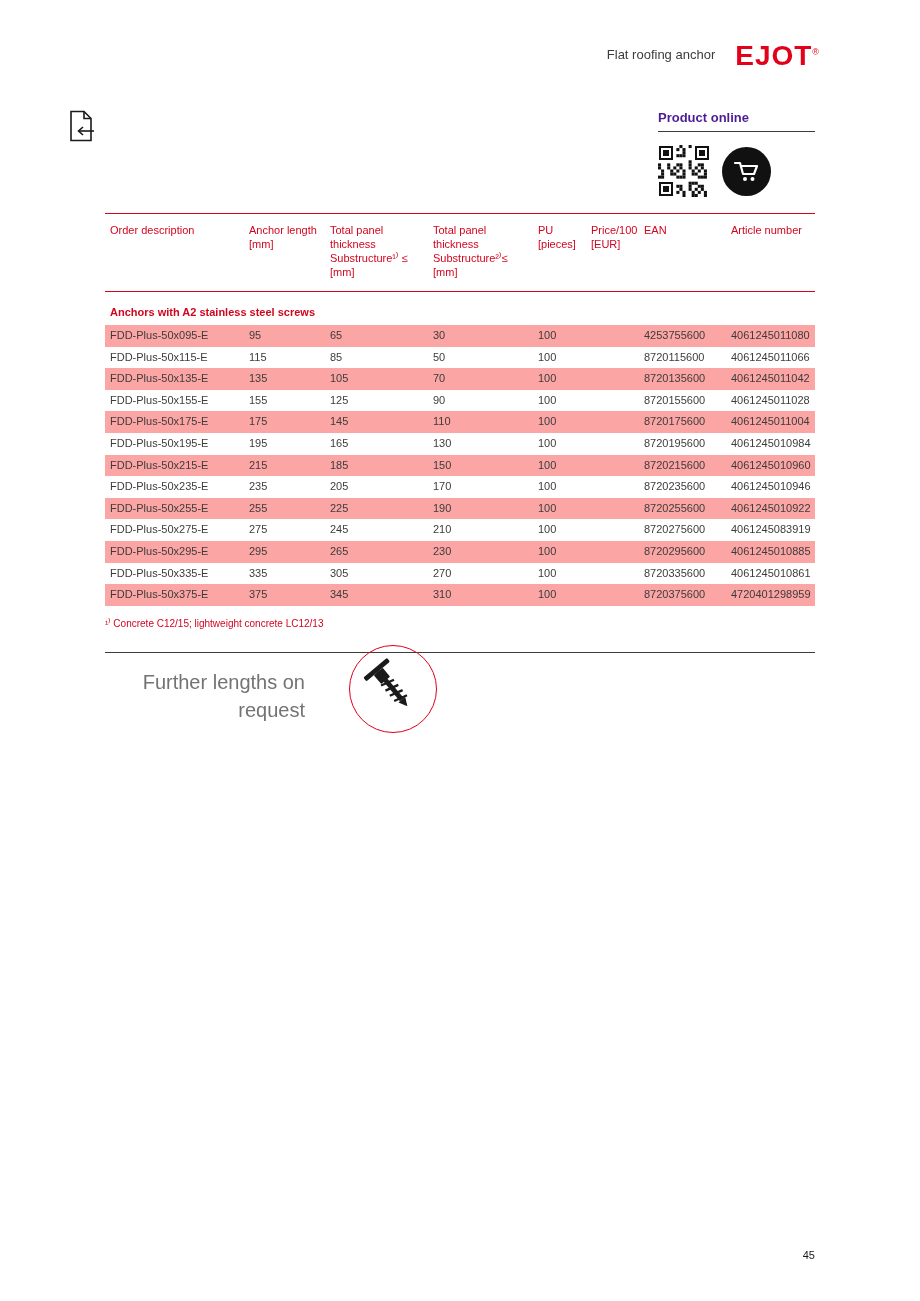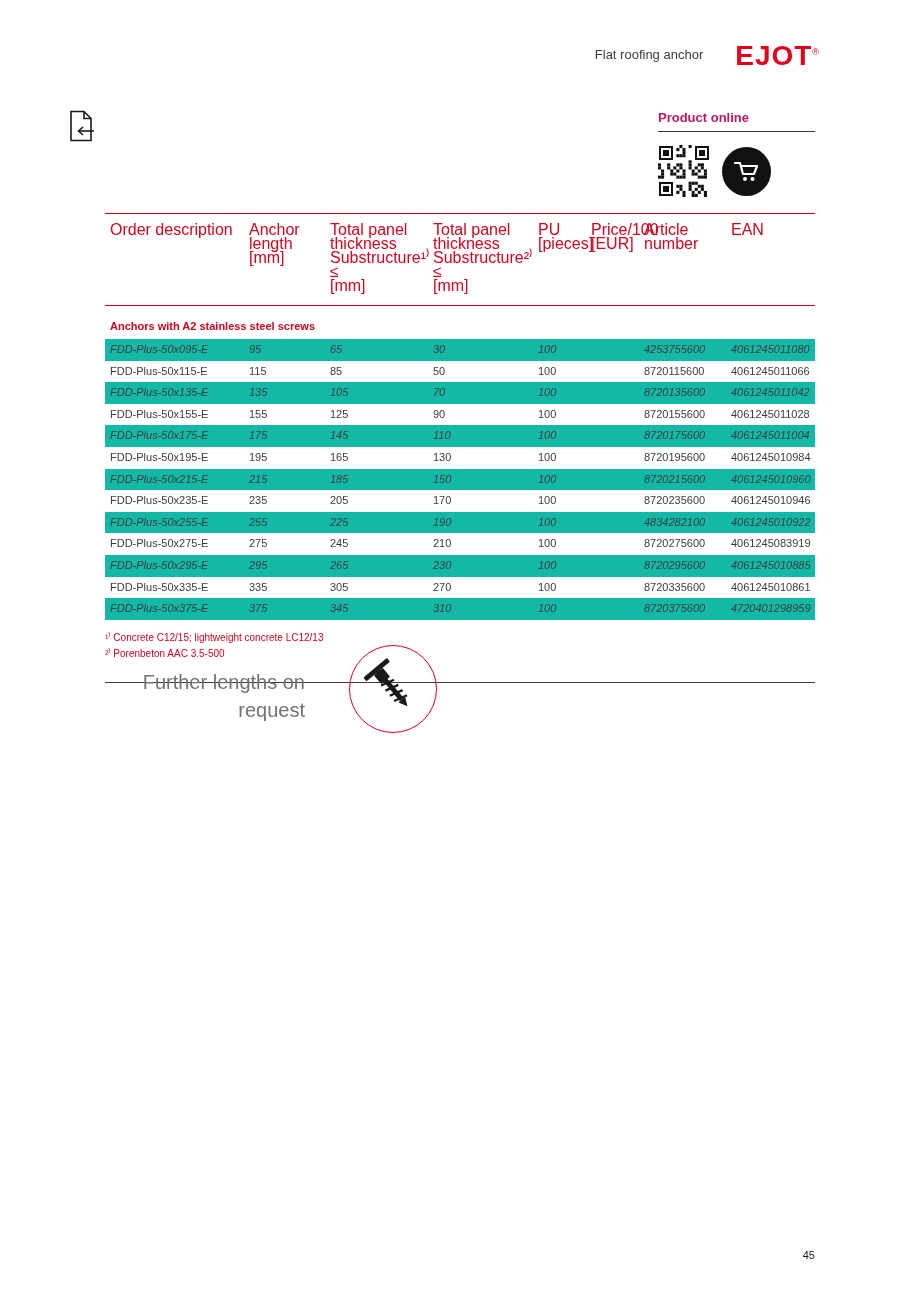--- a/index.html
+++ b/index.html
@@ -1,46 +1,46 @@
 <!DOCTYPE html>
 <html><head>
 <meta charset="utf-8">
 <style>
   html,body{margin:0;padding:0;background:#fff;}
   .page{position:relative;width:920px;height:1301px;background:#fff;overflow:hidden;
         font-family:"Liberation Sans",sans-serif;color:#3c3c3b;}
 
   
-  .topbar{position:absolute;top:38px;right:100px;display:flex;align-items:center;gap:32px;}
+  .topbar{position:absolute;top:38px;right:100px;display:flex;align-items:center;gap:20px;}
   .section-label{font-size:13px;color:#3c3c3b;}
   .brand{font-size:28px;font-weight:800;color:#e2001a;letter-spacing:1px;line-height:28px;
          font-family:"Liberation Sans",sans-serif;}
   .brand sup{font-size:9px;font-weight:400;vertical-align:super;}
 
   
   .doc-icon{position:absolute;left:68px;top:110px;width:28px;height:32px;cursor:pointer;}
 
   
   .product-online{position:absolute;left:658px;top:110px;width:157px;}
-  .product-online .po-title{font-size:13px;font-weight:bold;color:#be185d;
+  .product-online .po-title{font-size:13px;font-weight:bold;color:#4c1d95;
         padding-bottom:6px;border-bottom:1px solid #3c3c3b;}
   .po-icons{display:flex;align-items:center;gap:12px;margin-top:13px;}
   .qr{width:52px;height:52px;background:#fff;}
   .cart-btn{width:49px;height:49px;border-radius:50%;background:#111;display:flex;
         align-items:center;justify-content:center;cursor:pointer;}
 
   
   .table-wrap{position:absolute;left:105px;top:213px;width:710px;}
   .grid{display:grid;grid-template-columns:139px 81px 103px 105px 53px 53px 87px 1fr;}
   .table-head{border-top:1px solid #d2051e;padding:9px 0 12px 0;}
-  .th{font-size:16px;line-height:14px;color:#d2051e;padding-left:5px;white-space:pre-line;}
+  .th{font-size:11px;line-height:14px;color:#d2051e;padding-left:5px;white-space:pre-line;}
   .section-row{border-top:1px solid #d2051e;color:#d2051e;font-size:11px;font-weight:bold;
         padding:14px 0 7px 5px;}
   .tr{height:21.6px;line-height:21.6px;font-size:11px;}
-  .tr.stripe{background:#14b8a6;font-style:italic;}
+  .tr.stripe{background:#fca5a5;}
   .td{padding-left:5px;overflow:hidden;white-space:nowrap;}
   .footnotes{margin-top:10px;color:#d2051e;font-size:10px;line-height:16px;
         padding-bottom:20px;border-bottom:1px solid #3c3c3b;}
 
   
   .note{position:absolute;left:105px;top:668px;width:200px;font-size:20px;line-height:28px;
         color:#737373;text-align:right;}
   .anchor-circle{position:absolute;left:349px;top:645px;width:88px;height:88px;border-radius:50%;
         border:1.5px solid #e2001a;box-sizing:border-box;}
 
@@ -172,22 +172,22 @@
         <div class="th">Total panel thickness
 Substructure¹⁾ ≤
 [mm]</div>
         <div class="th">Total panel thickness
 Substructure²⁾≤
 [mm]</div>
         <div class="th">PU
 [pieces]</div>
         <div class="th">Price/100
 [EUR]</div>
+        <div class="th">EAN</div>
         <div class="th">Article number</div>
-        <div class="th">EAN</div>
       </div>
     <div class="section-row">Anchors with A2 stainless steel screws</div>
     <div>
         <div class="grid tr stripe">
           <div class="td">FDD-Plus-50x095-E</div>
           <div class="td">95</div>
           <div class="td">65</div>
           <div class="td">30</div>
           <div class="td">100</div>
           <div class="td"></div>
@@ -264,21 +264,21 @@
           <div class="td">8720235600</div>
           <div class="td">4061245010946</div>
         </div>
         <div class="grid tr stripe">
           <div class="td">FDD-Plus-50x255-E</div>
           <div class="td">255</div>
           <div class="td">225</div>
           <div class="td">190</div>
           <div class="td">100</div>
           <div class="td"></div>
-          <div class="td">4834282100</div>
+          <div class="td">8720255600</div>
           <div class="td">4061245010922</div>
         </div>
         <div class="grid tr">
           <div class="td">FDD-Plus-50x275-E</div>
           <div class="td">275</div>
           <div class="td">245</div>
           <div class="td">210</div>
           <div class="td">100</div>
           <div class="td"></div>
           <div class="td">8720275600</div>
@@ -310,21 +310,20 @@
           <div class="td">345</div>
           <div class="td">310</div>
           <div class="td">100</div>
           <div class="td"></div>
           <div class="td">8720375600</div>
           <div class="td">4720401298959</div>
         </div>
       </div>
     <div class="footnotes">
         <div>¹⁾ Concrete C12/15; lightweight concrete LC12/13</div>
-        <div>²⁾ Porenbeton AAC 3.5-500</div>
       </div>
   </div>
 
   <div class="note">Further lengths on request</div>
 
   <div class="anchor-circle">
     <svg width="85" height="85" viewBox="0 0 88 88">
       <g transform="rotate(-40 44 44)" fill="#1a1a1a">
         <rect x="28" y="16" width="32" height="5" rx="1.5"></rect>
         <rect x="38" y="21" width="12" height="12" rx="1"></rect>

